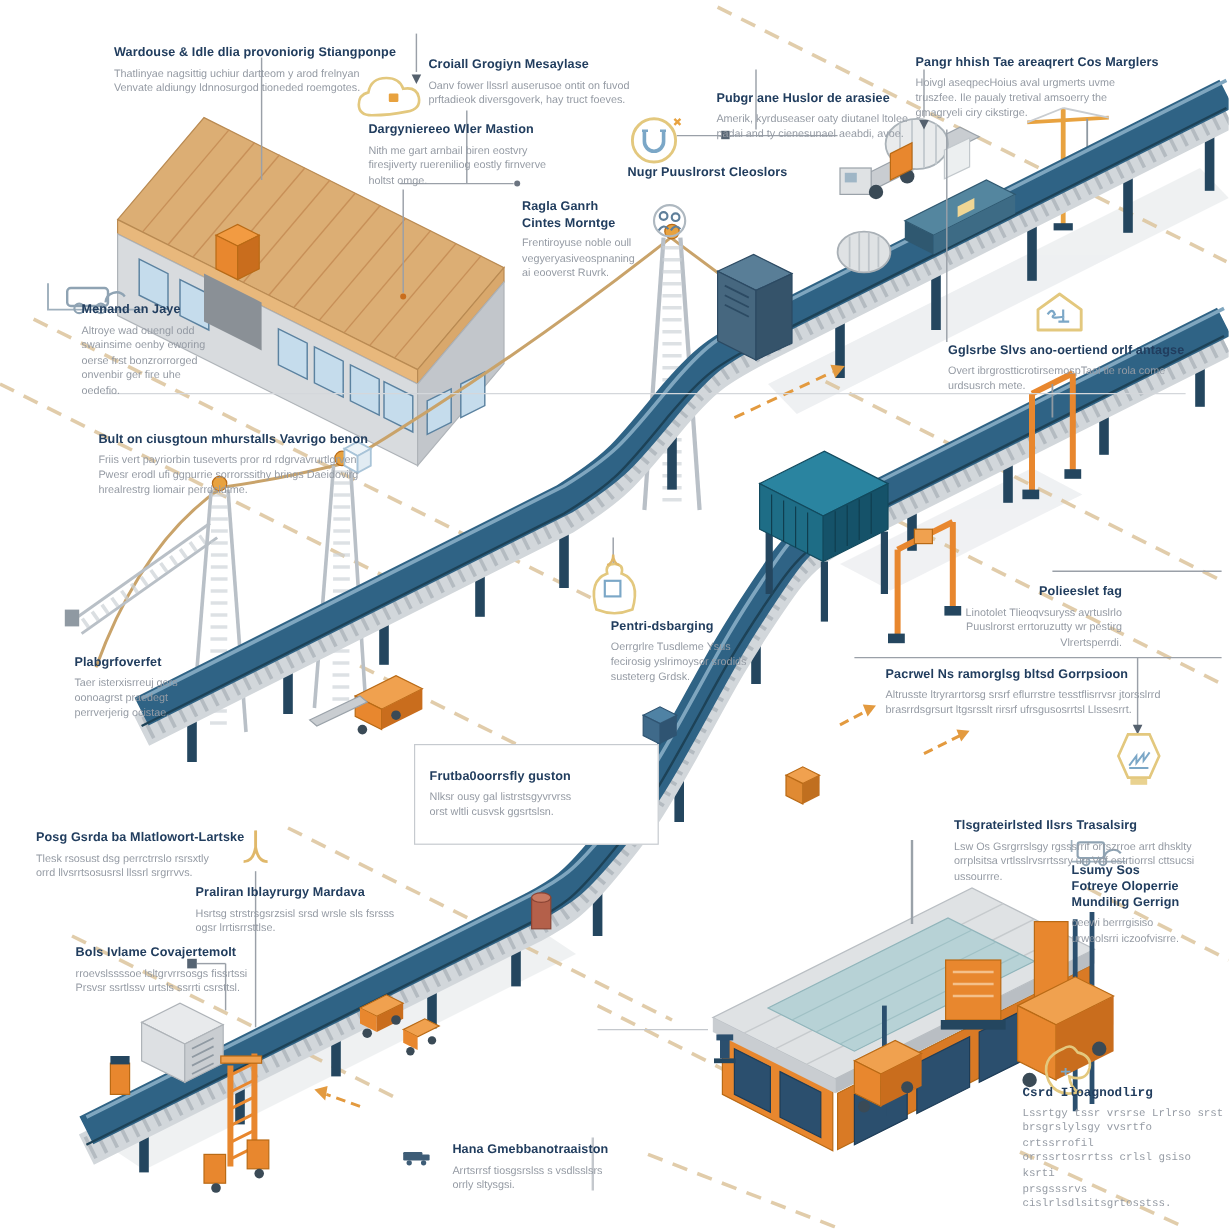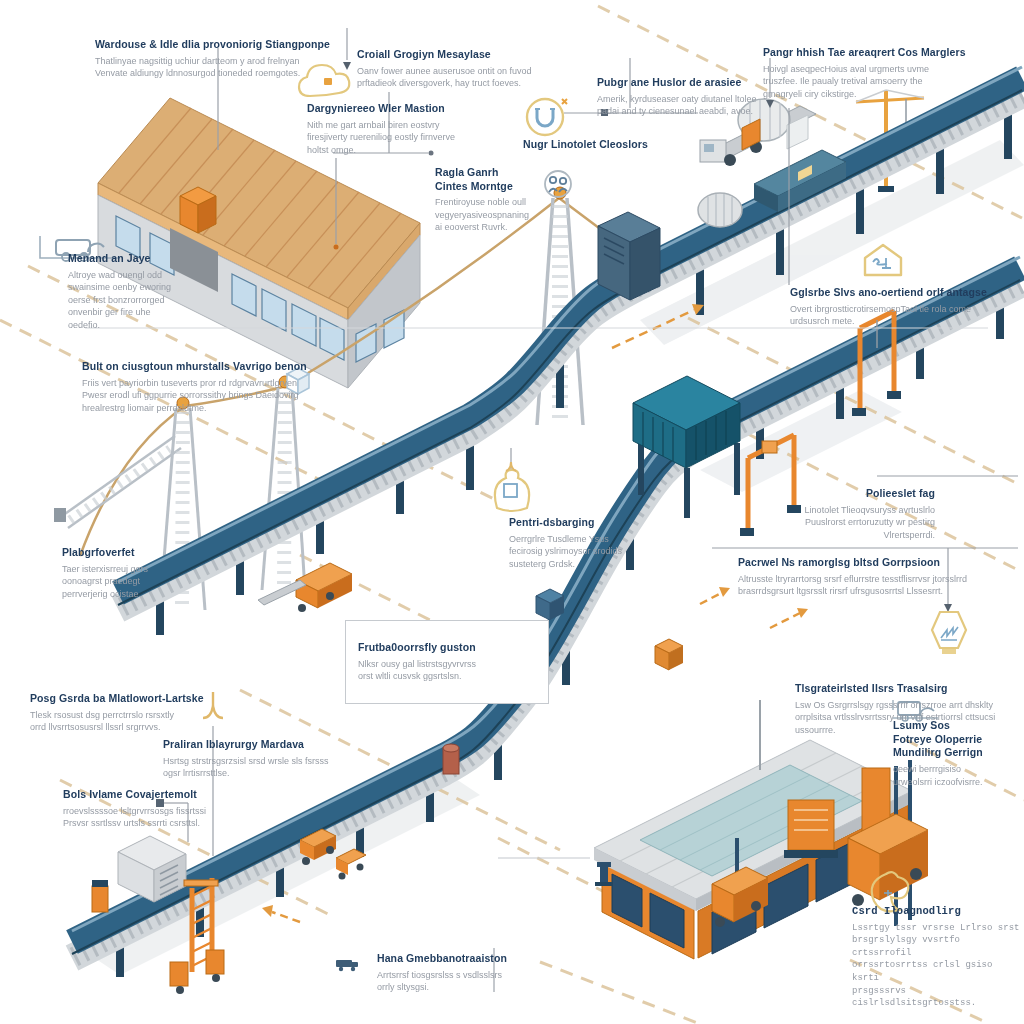--- a/index.html
+++ b/index.html
@@ -431,38 +431,38 @@
   </g>
 </svg>
 
   <div class="ann a1">
     <div class="t">Wardouse &amp; Idle dlia provoniorig Stiangponpe</div>
     <div class="b">Thatlinyae nagsittig uchiur dartteom y arod frelnyan
 Venvate aldiungy ldnnosurgod tioneded roemgotes.</div>
   </div>
   <div class="ann a2">
     <div class="t">Croiall Grogiyn Mesaylase</div>
-    <div class="b">Oanv fower aunee auserusoe ontit on fuvod
+    <div class="b">Oanv fower llssrl auserusoe ontit on fuvod
 prftadieok diversgoverk, hay truct foeves.</div>
   </div>
   <div class="ann a4">
     <div class="t">Ragla Ganrh
 Cintes Morntge</div>
     <div class="b">Frentiroyuse noble oull
 vegyeryasiveospnaning
 ai eooverst Ruvrk.</div>
   </div>
   <div class="ann a3">
     <div class="t">Dargyniereeo Wler Mastion</div>
     <div class="b">Nith me gart arnbail biren eostvry
 firesjiverty ruereniliog eostly firnverve
 holtst omge.</div>
   </div>
   <div class="ann a5">
-    <div class="t">Nugr Linotolet Cleoslors</div>
+    <div class="t">Nugr Puuslrorst Cleoslors</div>
   </div>
   <div class="ann a6">
     <div class="t">Pubgr ane Huslor de arasiee</div>
     <div class="b">Amerik, kyrduseaser oaty diutanel ltolee
 padai and ty cienesunael aeabdi, avoe.</div>
   </div>
   <div class="ann a7">
     <div class="t">Pangr hhish Tae areaqrert Cos Marglers</div>
     <div class="b">Hoivgl aseqpecHoius aval urgmerts uvme
 truszfee. Ile paualy tretival amsoerry the

